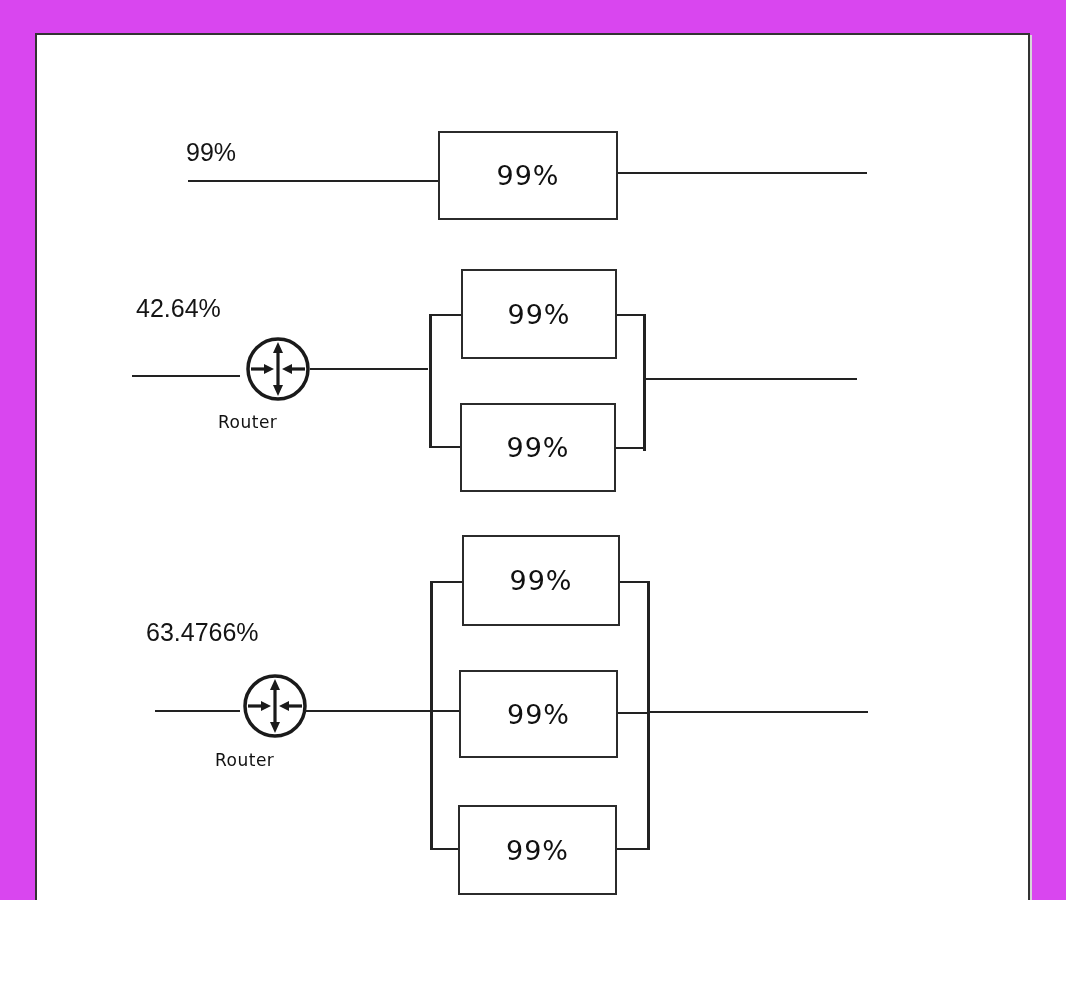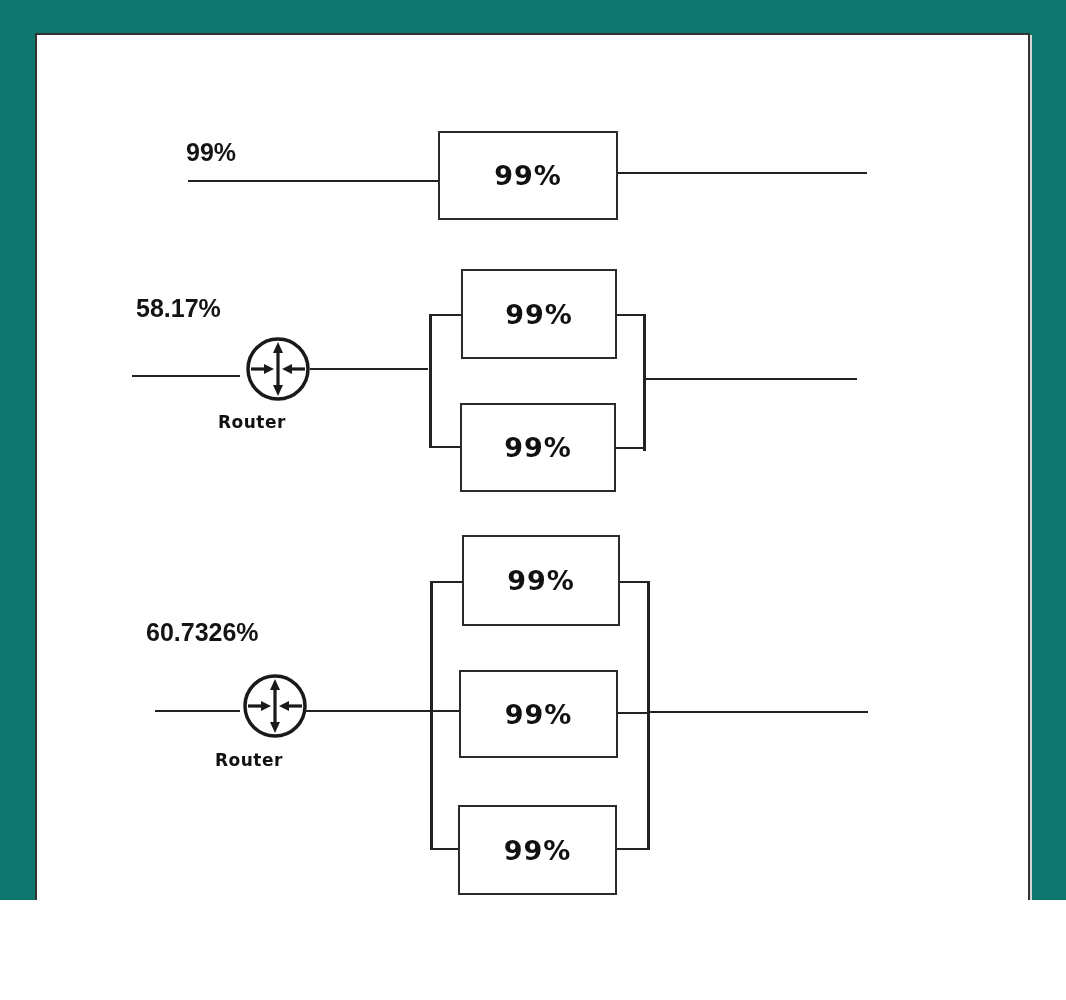--- a/index.html
+++ b/index.html
@@ -5,23 +5,22 @@
   html, body {
     margin: 0;
     padding: 0;
     background: #ffffff;
     font-family: "Liberation Sans", sans-serif;
   }
   #stage {
     position: relative;
     width: 1066px;
     height: 900px;
-    background: #0f766e;
+    background: #d946ef;
     overflow: hidden;
-    font-weight: bold;
   }
   .frame {
     position: absolute;
     left: 35px; top: 33px;
     width: 991px; height: 924px;
     border: 2px solid #333333;
     box-shadow: 2px 2px 0 #d6d6d6;
     background: #ffffff;
   }
   .wire {
@@ -72,21 +71,21 @@
 <div id="stage">
   <div class="frame"></div>
 
   <div class="avail-label" style="left:186px; top:138px;">99%</div>
   <div class="wire" style="left:188px; top:180px; width:250px;"></div>
   <div class="comp-box" style="left:438px; top:131px; width:180px; height:89px;">
     <span>99%</span>
   </div>
   <div class="wire" style="left:618px; top:172px; width:249px;"></div>
 
-  <div class="avail-label" style="left:136px; top:294px;">58.17%</div>
+  <div class="avail-label" style="left:136px; top:294px;">42.64%</div>
   <div class="wire" style="left:132px; top:375px; width:108px;"></div>
 
   <svg class="router-svg" style="left:244px; top:335px;" width="68" height="68" viewBox="0 0 68 68">
     <circle cx="34" cy="34" r="30" fill="#ffffff" stroke="#1a1a1a" stroke-width="3.5"></circle>
     <line x1="34" y1="15" x2="34" y2="53" stroke="#1a1a1a" stroke-width="3.2"></line>
     <polygon points="34,7 29,18 39,18" fill="#1a1a1a"></polygon>
     <polygon points="34,61 29,50 39,50" fill="#1a1a1a"></polygon>
     <line x1="7" y1="34" x2="23" y2="34" stroke="#1a1a1a" stroke-width="3.2"></line>
     <polygon points="30,34 20,29 20,39" fill="#1a1a1a"></polygon>
     <line x1="61" y1="34" x2="45" y2="34" stroke="#1a1a1a" stroke-width="3.2"></line>
@@ -104,21 +103,21 @@
   </div>
   <div class="comp-box" style="left:460px; top:403px; width:156px; height:89px;">
     <span>99%</span>
   </div>
 
   <div class="wire" style="left:617px; top:314px; width:28px;"></div>
   <div class="wire" style="left:616px; top:447px; width:29px;"></div>
   <div class="bracket" style="left:643px; top:314px; height:137px;"></div>
   <div class="wire" style="left:645px; top:378px; width:212px;"></div>
 
-  <div class="avail-label" style="left:146px; top:618px;">60.7326%</div>
+  <div class="avail-label" style="left:146px; top:618px;">63.4766%</div>
   <div class="wire" style="left:155px; top:710px; width:85px;"></div>
 
   <svg class="router-svg" style="left:241px; top:672px;" width="68" height="68" viewBox="0 0 68 68">
     <circle cx="34" cy="34" r="30" fill="#ffffff" stroke="#1a1a1a" stroke-width="3.5"></circle>
     <line x1="34" y1="15" x2="34" y2="53" stroke="#1a1a1a" stroke-width="3.2"></line>
     <polygon points="34,7 29,18 39,18" fill="#1a1a1a"></polygon>
     <polygon points="34,61 29,50 39,50" fill="#1a1a1a"></polygon>
     <line x1="7" y1="34" x2="23" y2="34" stroke="#1a1a1a" stroke-width="3.2"></line>
     <polygon points="30,34 20,29 20,39" fill="#1a1a1a"></polygon>
     <line x1="61" y1="34" x2="45" y2="34" stroke="#1a1a1a" stroke-width="3.2"></line>

